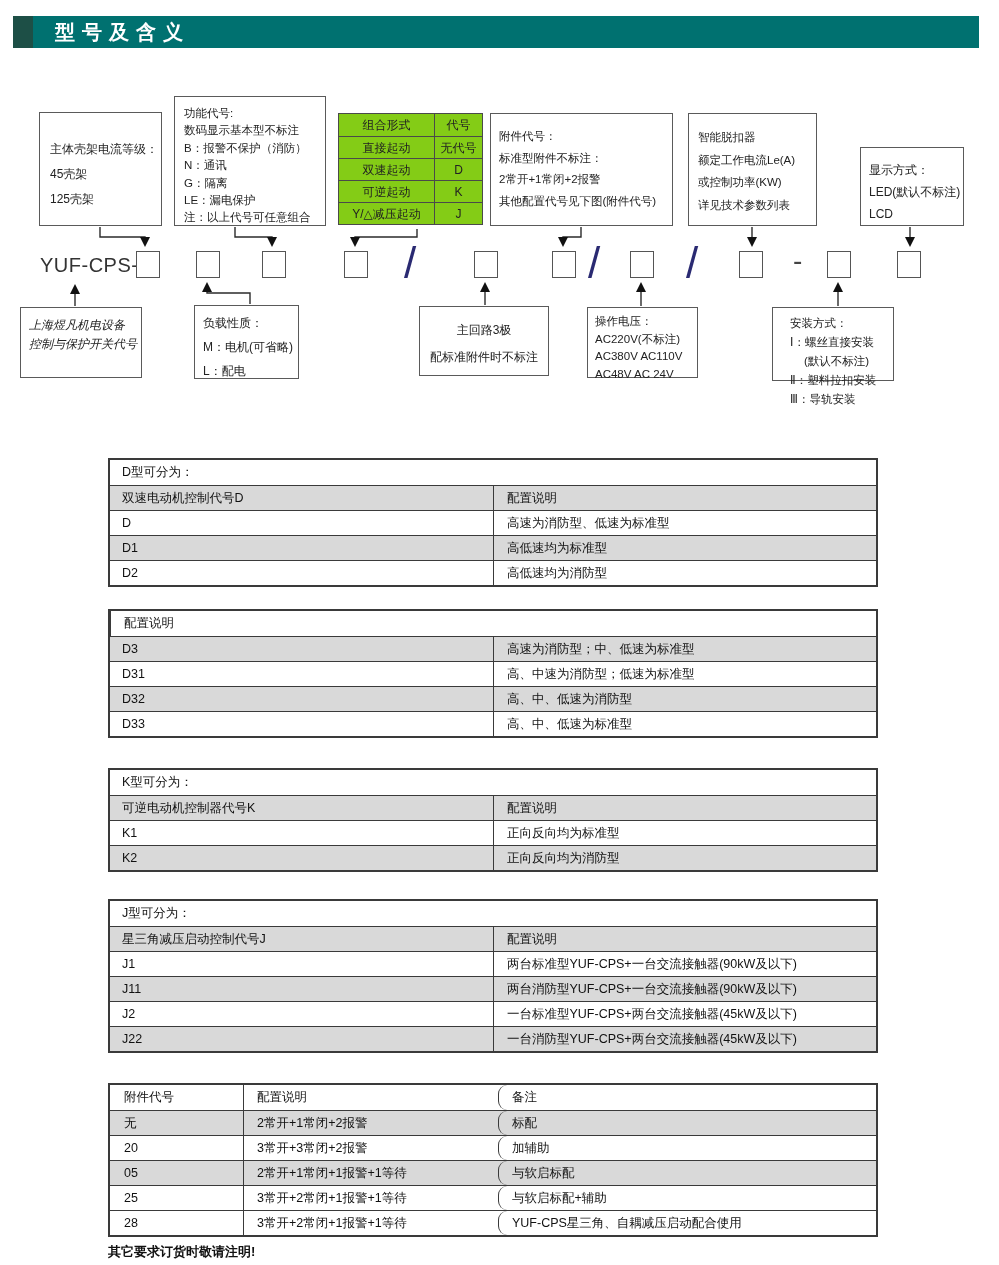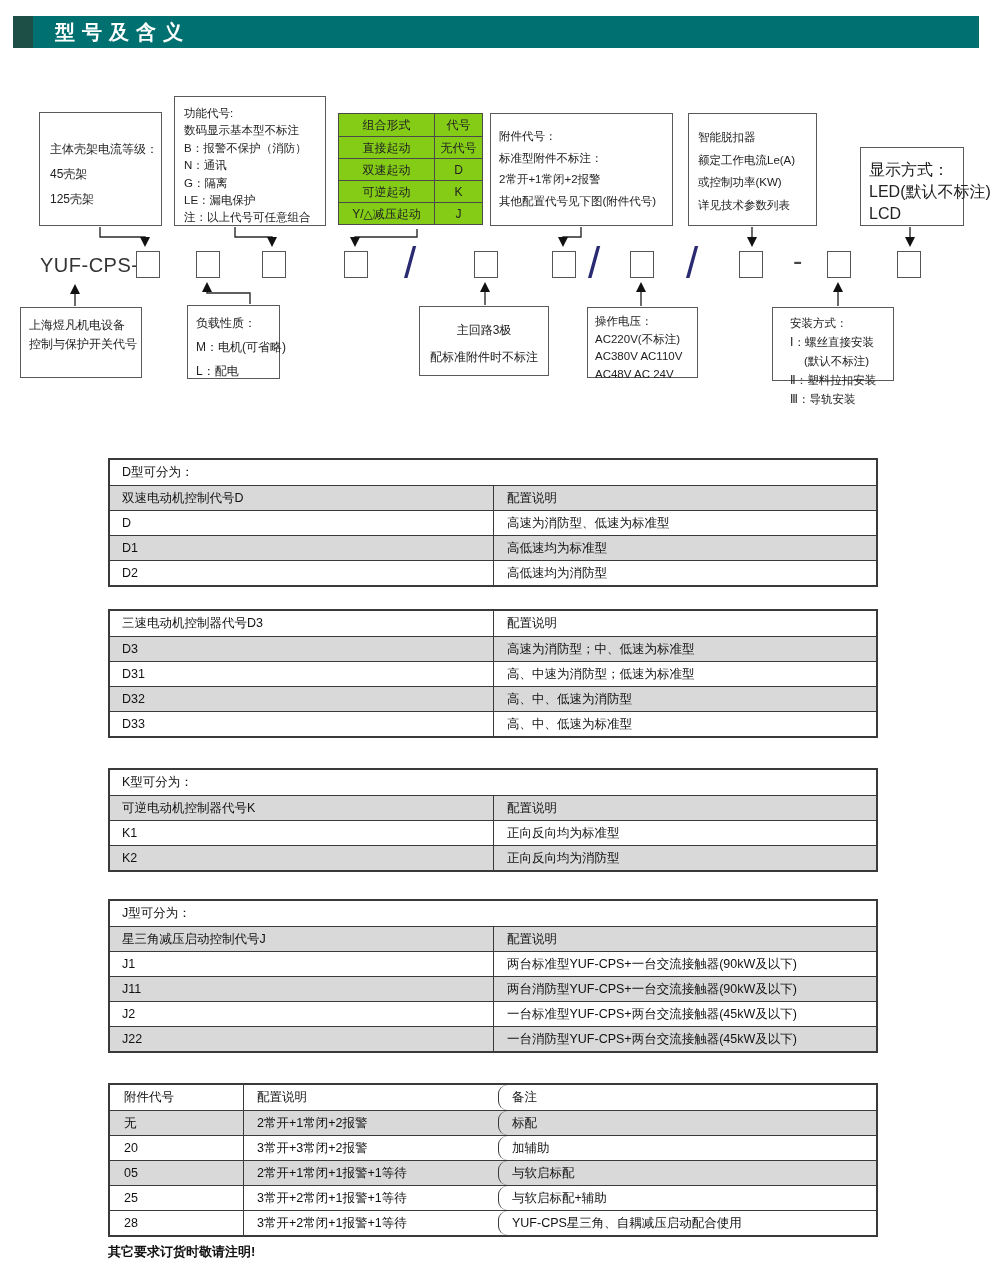--- a/index.html
+++ b/index.html
@@ -13,23 +13,23 @@
   .hdr-title { position:absolute; left:42px; top:0; height:32px; line-height:32px; color:#ffffff;
                font-size:20px; font-weight:bold; letter-spacing:7px; }
 
   
   .callout { position:absolute; border:1.5px solid #5a5a5a; background:#fff; color:#222; }
   .callout div { white-space:nowrap; }
   .frame-current { left:39px; top:112px; width:123px; height:114px; padding:24px 10px 0; font-size:12px; line-height:25px; }
   .function-code { left:174px; top:96px; width:152px; height:130px; padding:8px 9px 0; font-size:11.5px; line-height:17.4px; }
   .accessory-code { left:490px; top:113px; width:183px; height:113px; padding:12px 8px 0; font-size:11.5px; line-height:21.5px; }
   .trip-unit { left:688px; top:113px; width:129px; height:113px; padding:12px 9px 0; font-size:11.5px; line-height:22.5px; }
-  .display-mode { left:860px; top:147px; width:104px; height:79px; padding:11px 8px 0; font-size:16px; line-height:22px; }
-  .company { left:20px; top:307px; width:122px; height:71px; padding:8px 8px 0; font-size:12px; line-height:19px; }
-  .load-type { left:187px; top:305px; width:93px; height:74px; padding:5px 8px 0; font-size:12px; line-height:24px; }
+  .display-mode { left:860px; top:147px; width:104px; height:79px; padding:11px 8px 0; font-size:12px; line-height:22px; }
+  .company { left:20px; top:307px; width:122px; height:71px; padding:8px 8px 0; font-size:12px; line-height:19px;font-style:italic; }
+  .load-type { left:194px; top:305px; width:105px; height:74px; padding:5px 8px 0; font-size:12px; line-height:24px; }
   .main-circuit { left:419px; top:306px; width:130px; height:70px; padding:10px 4px 0; font-size:12px; line-height:27px; text-align:center; }
   .voltage { left:587px; top:307px; width:111px; height:71px; padding:5px 7px 0; font-size:11.5px; line-height:17.5px; }
   .mounting { left:772px; top:307px; width:122px; height:74px; padding:6px 17px 0; font-size:11.5px; line-height:19px; }
   .mounting .indent { padding-left:14px; }
 
   
   .combo { position:absolute; left:338px; top:113px; width:145px; border:1.5px solid #4a4a4a; background:#84cc16; font-size:12px; color:#222; }
   .combo-row { display:flex; height:22px; line-height:22px; border-top:1px solid #4a4a4a; text-align:center; }
   .combo-row:first-child { border-top:none; }
   .combo-c1 { width:95px; }
@@ -213,21 +213,20 @@
       <div class="cell c2">高低速均为标准型</div>
     </div>
     <div class="trow">
       <div class="cell c1">D2</div>
       <div class="cell c2">高低速均为消防型</div>
     </div>
   </div>
 
   <div class="btable t2">
     <div class="trow">
-      <div class="cell c1">三速电动机控制器代号D3</div>
       <div class="cell c2">配置说明</div>
     </div>
     <div class="trow gray">
       <div class="cell c1">D3</div>
       <div class="cell c2">高速为消防型；中、低速为标准型</div>
     </div>
     <div class="trow">
       <div class="cell c1">D31</div>
       <div class="cell c2">高、中速为消防型；低速为标准型</div>
     </div>

